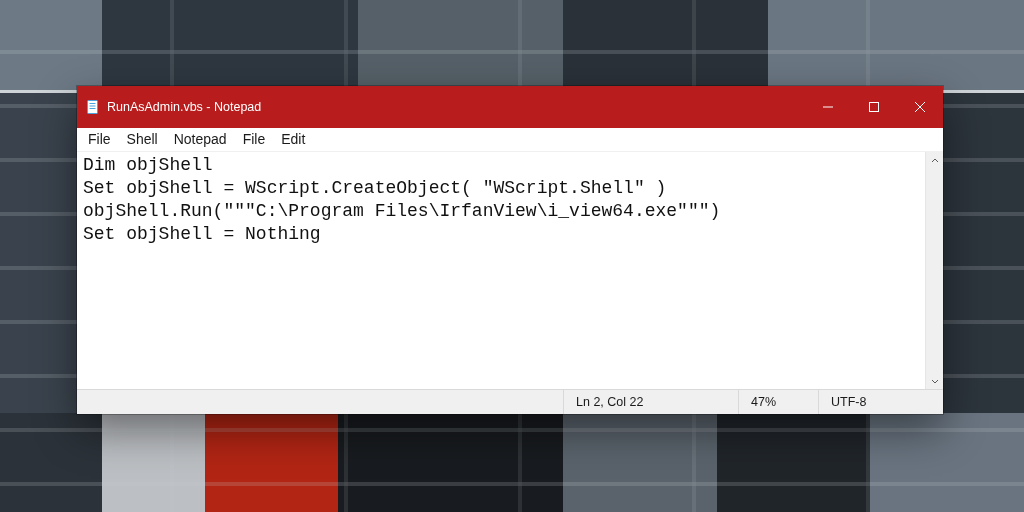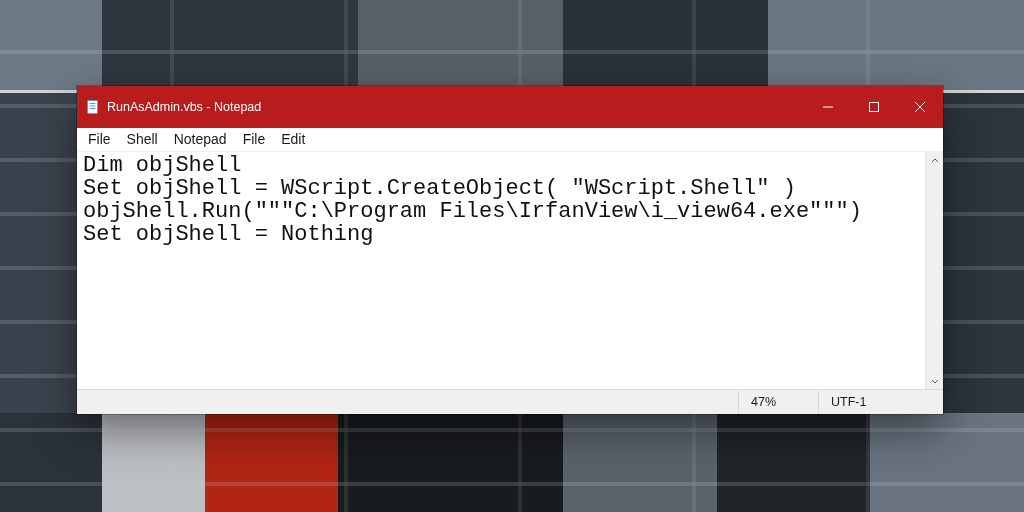--- a/index.html
+++ b/index.html
@@ -90,21 +90,21 @@
     flex:1 1 auto;
     position:relative;
     display:flex;
     overflow:hidden;
     border-top: 1px solid #f0f0f0;
   }
   .editor {
     flex:1;
     padding: 2px 4px 2px 6px;
     font-family: Consolas, "Courier New", monospace;
-    font-size: 22px;
+    font-size: 18px;
     line-height: 23px;
     color:#111;
     white-space: pre;
     overflow:hidden;
     outline:none;
     border:none;
     resize:none;
   }
   .scrollbar {
     width:17px;
@@ -195,18 +195,19 @@
         <div class="scroll-arrow">
           <svg width="8" height="8" viewBox="0 0 8 8">
               <polyline points="1,3 4,6 7,3" fill="none" stroke="#5b5b5b" stroke-width="1"></polyline>
             </svg>
         </div>
       </div>
     </div>
 
     <div class="statusbar">
       <div class="status-cell status-spacer"></div>
+      <div class="status-cell" style="width:150px">Ln 2, Col 22</div>
       <div class="status-cell" style="width:55px">47%</div>
-      <div class="status-cell" style="width:100px">UTF-1</div>
+      <div class="status-cell" style="width:100px">UTF-8</div>
     </div>
 
   </div>
 </div>
 
 </body></html>

